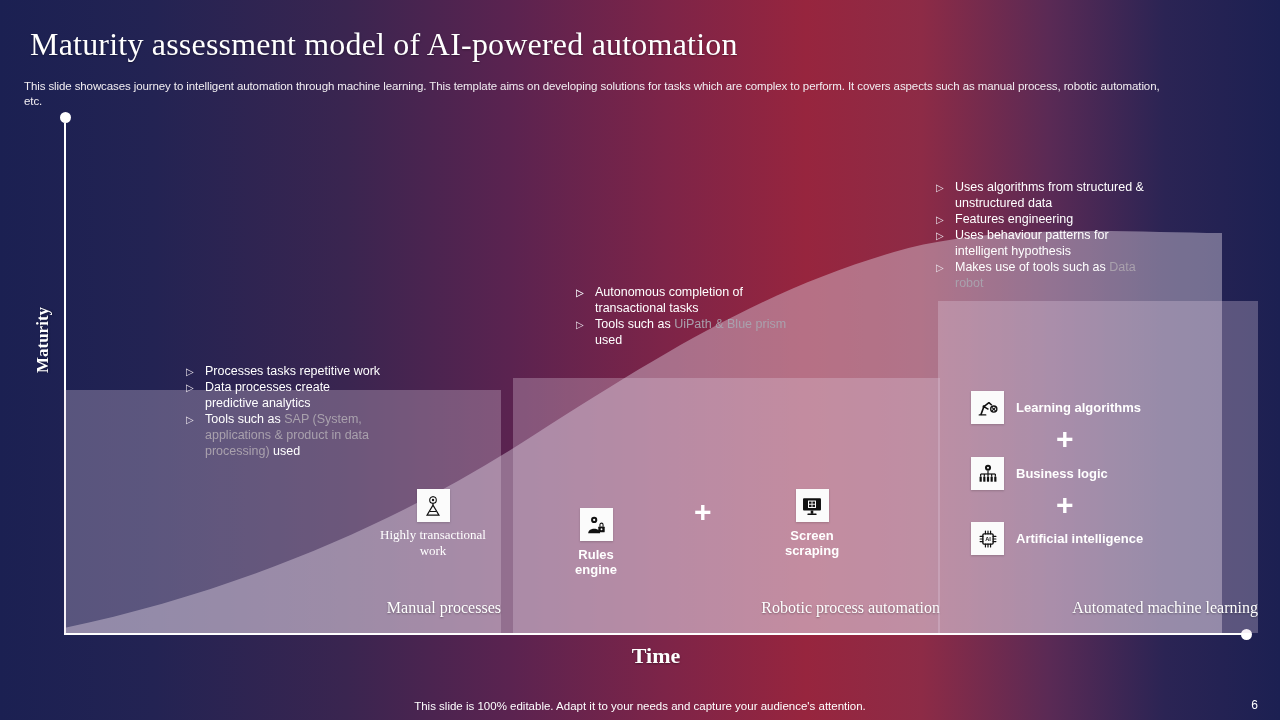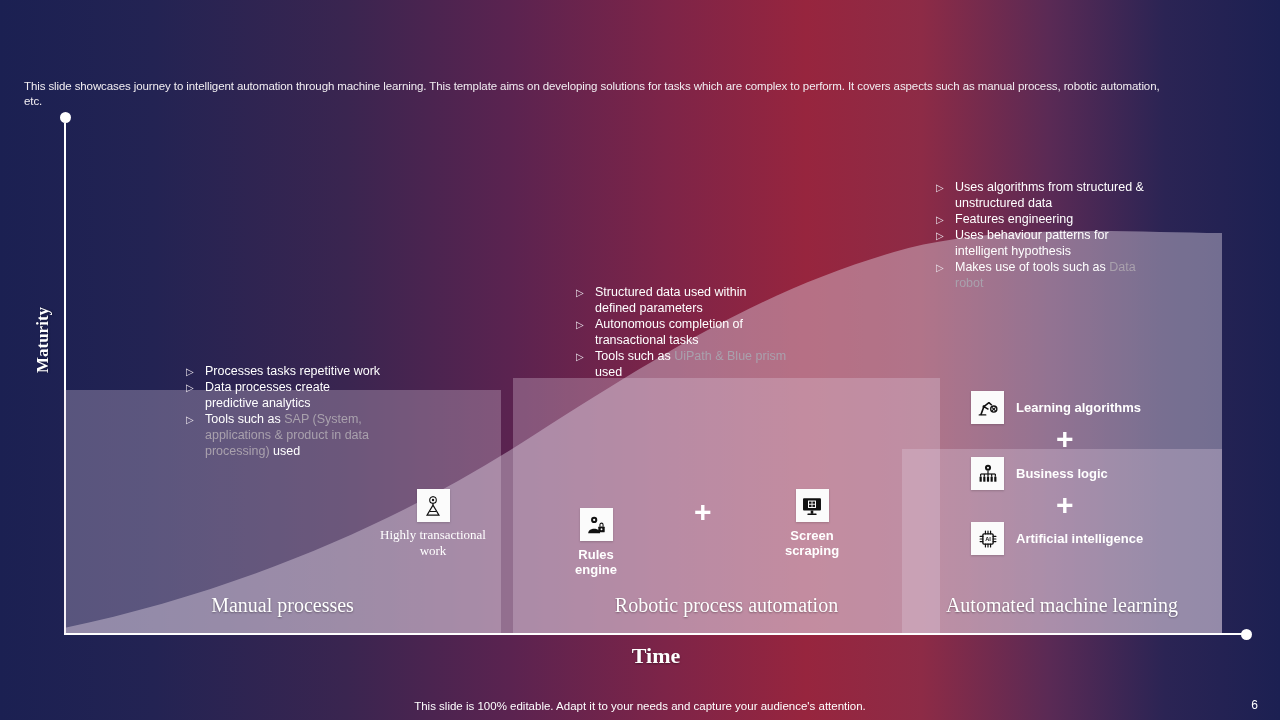--- a/index.html
+++ b/index.html
@@ -69,25 +69,25 @@
     position:absolute;left:64px;top:120px;width:1160px;height:513px;
   }
   
   .panel{
     position:absolute;bottom:87px;
     background:rgba(224,206,224,.30);
     box-sizing:border-box;
   }
   .panel-1{left:64px;width:437px;height:243px;}
   .panel-2{left:513px;width:427px;height:255px;}
-  .panel-3{left:902px;width:320px;height:184px;}
+  .panel-3{left:938px;width:320px;height:332px;}
   .panel-title{
-    position:absolute;left:0;right:0;bottom:16px;text-align:center;
+    position:absolute;left:0;right:0;bottom:16px;text-align:right;
     font-family:"Liberation Serif",serif;
-    font-size:20px;color:#ffffff;
+    font-size:16px;color:#ffffff;
     text-shadow:0 1px 2px rgba(0,0,0,.35);
   }
   
   .bullets{position:absolute;font-size:12.5px;line-height:16px;color:#ffffff;}
   .bullets .row{position:relative;padding-left:27px;margin-bottom:0;}
   .bullets .mk{
     position:absolute;left:8px;top:1px;font-size:10px;color:#e9e3ea;
     font-family:"Liberation Sans",sans-serif;
   }
   .hl{color:#a9a1ad;}
@@ -137,20 +137,21 @@
   .pagenum{
     position:absolute;right:22px;top:698px;
     font-size:12px;color:#ffffff;
   }
 </style>
 </head>
 <body>
 
 <div id="slide">
 
+  <div class="title">Maturity assessment model of AI-powered automation</div>
   <div class="subtitle">This slide showcases journey to intelligent automation through machine learning. This template aims on developing solutions for tasks which are complex to perform. It covers aspects such as manual process, robotic automation, etc.</div>
 
   <svg class="curve" viewBox="0 0 1160 513" preserveAspectRatio="none">
     <path d="M0 513 L0 508 C 180 470 340 400 470 315 C 600 232 700 170 830 132 C 930 103 1060 112 1158 113 L1158 513 Z" fill="rgba(226,216,232,0.42)"></path>
   </svg>
 
   <div class="axis-v"></div>
   <div class="axis-h"></div>
   <div class="axis-dot dot-top"></div>
   <div class="axis-dot dot-right"></div>
@@ -179,21 +180,20 @@
     </div>
     <div class="row">
       <span class="mk">▷</span>
       <span>Tools such as </span><span class="hl">SAP (System, applications &amp; product in data processing)</span><span> used</span>
     </div>
   </div>
 
   <div class="bullets b2">
     <div class="row">
       <span class="mk">▷</span>
-      <span>Structured data used within defined parameters</span>
     </div>
     <div class="row">
       <span class="mk">▷</span>
       <span>Autonomous completion of transactional tasks</span>
     </div>
     <div class="row">
       <span class="mk">▷</span>
       <span>Tools such as </span><span class="hl">UiPath &amp; Blue prism</span><span> used</span>
     </div>
   </div>

